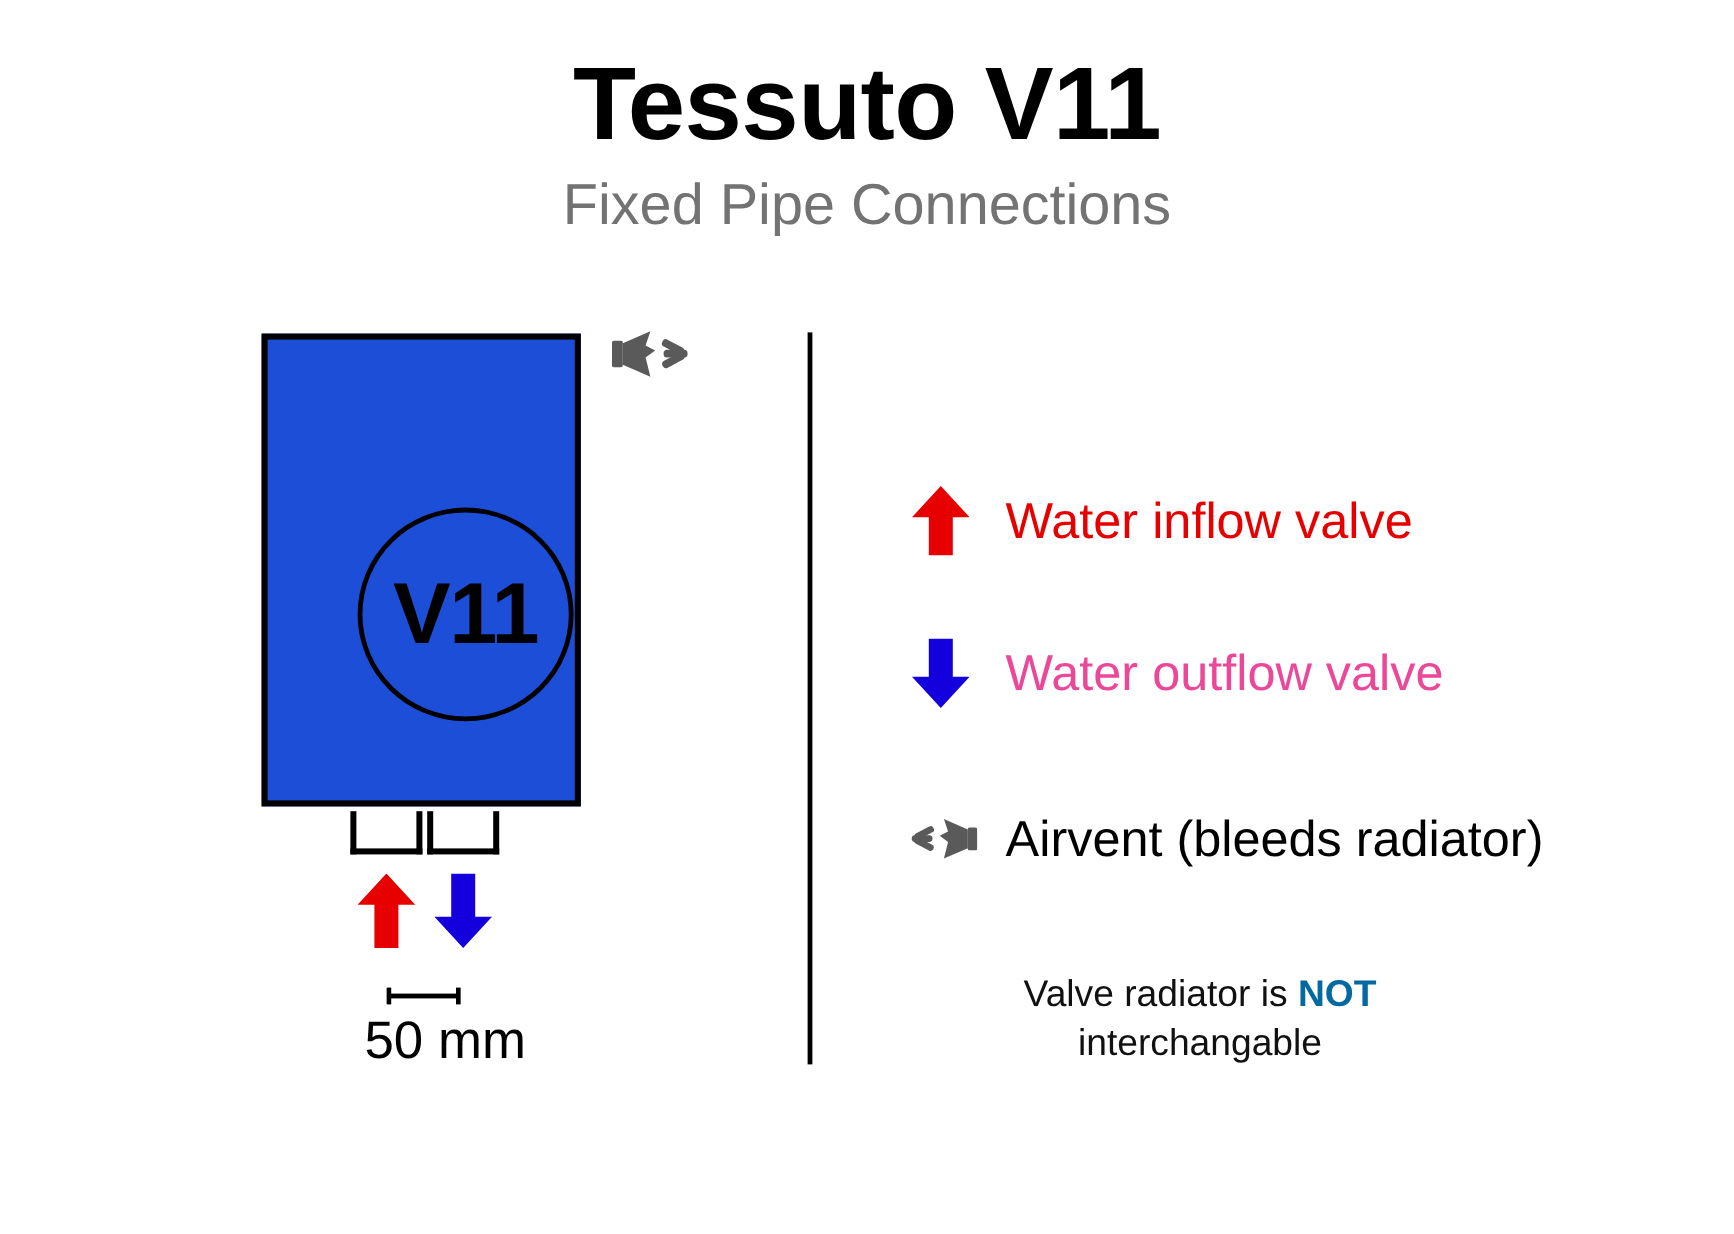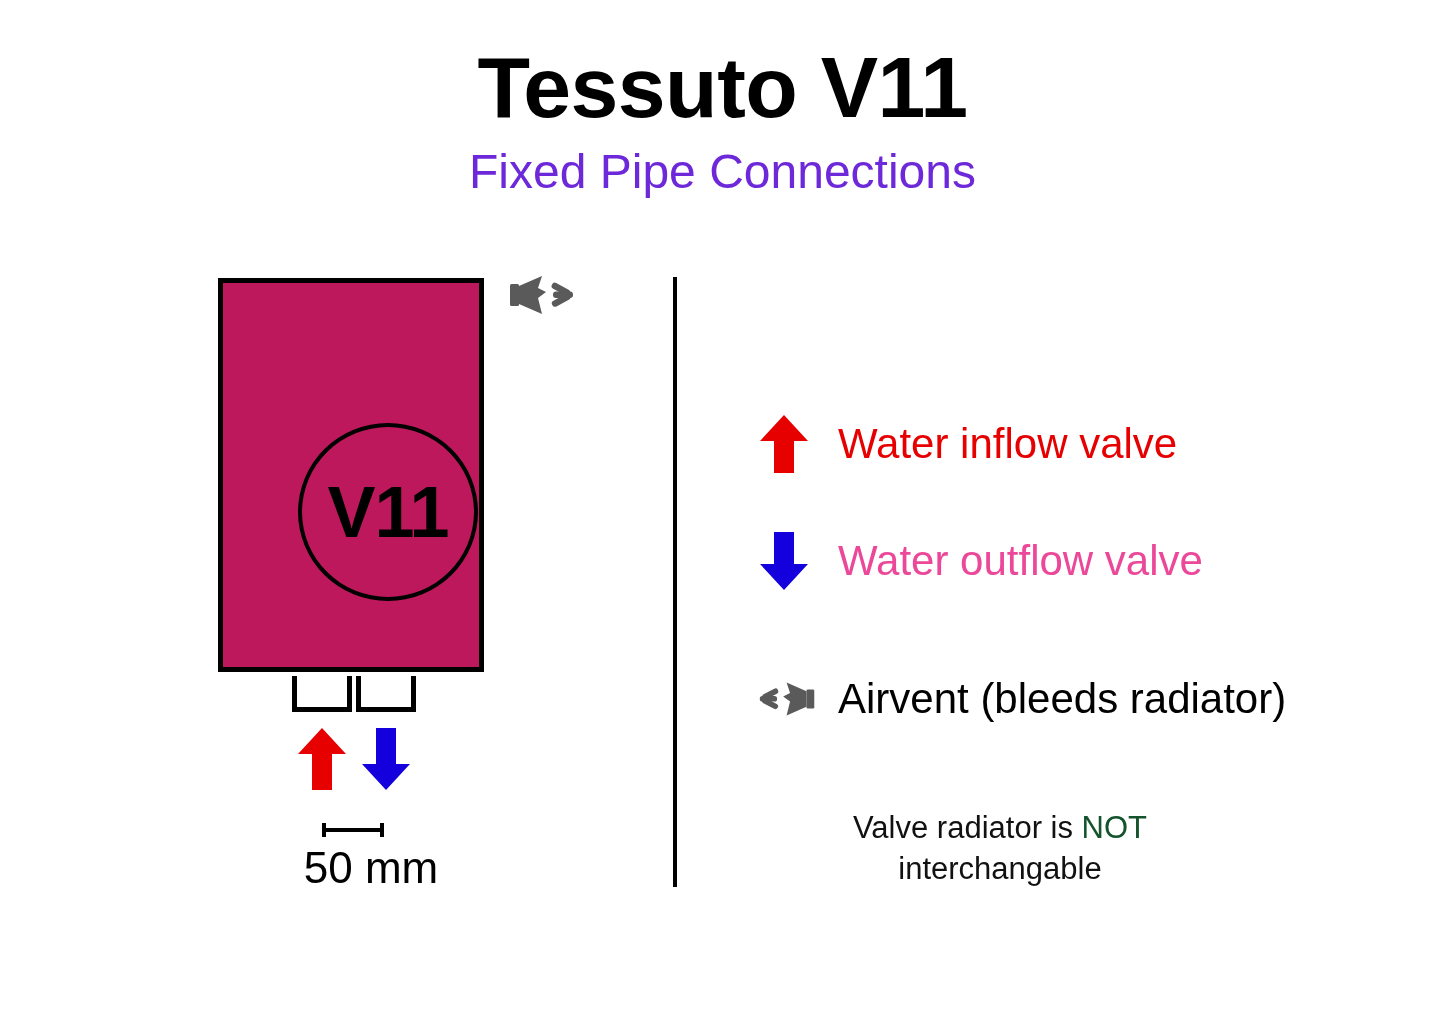--- a/index.html
+++ b/index.html
@@ -35,21 +35,21 @@
   }
   #subtitle {
     position: absolute;
     left: 0;
     top: 148px;
     width: 1445px;
     text-align: center;
     font-size: 48px;
     font-weight: 400;
     line-height: 1;
-    color: #6d28d9;
+    color: #737373;
   }
 
   
   #divider {
     position: absolute;
     left: 673px;
     top: 277px;
     width: 4px;
     height: 610px;
     background: #000000;
@@ -63,21 +63,21 @@
     width: 440px;
     height: 640px;
   }
   #radiator-body {
     position: absolute;
     left: 28px;
     top: 18px;
     width: 266px;
     height: 394px;
     border: 5px solid #000000;
-    background: #be185d;
+    background: #1d4ed8;
     box-sizing: border-box;
   }
   #v11-badge {
     position: absolute;
     left: 75px;
     top: 140px;
     width: 180px;
     height: 178px;
     border: 4px solid #000000;
     border-radius: 50%;
@@ -152,21 +152,21 @@
     left: 752px;
     top: 396px;
     width: 600px;
   }
   .legend-row {
     position: absolute;
     left: 0;
     display: flex;
     align-items: center;
   }
-  #legend-row-inflow  { top: 17px; }
+  #legend-row-inflow  { top: 7px; }
   #legend-row-outflow { top: 134px; }
   #legend-row-airvent { top: 272px; }
 
   .legend-icon {
     width: 64px;
     height: 62px;
     flex: 0 0 64px;
     display: flex;
     align-items: center;
     justify-content: center;
@@ -188,22 +188,22 @@
     left: 700px;
     top: 808px;
     width: 600px;
     text-align: center;
     font-size: 31px;
     font-weight: 400;
     line-height: 1.32;
     color: #111111;
   }
   #warning-note .emphasis {
-    font-weight: 400;
-    color: #14532d;
+    font-weight: 700;
+    color: #0369a1;
   }
 </style>
 </head>
 <body>
 
 <div id="page">
 
   <div id="title">Tessuto V11</div>
   <div id="subtitle">Fixed Pipe Connections</div>
 

